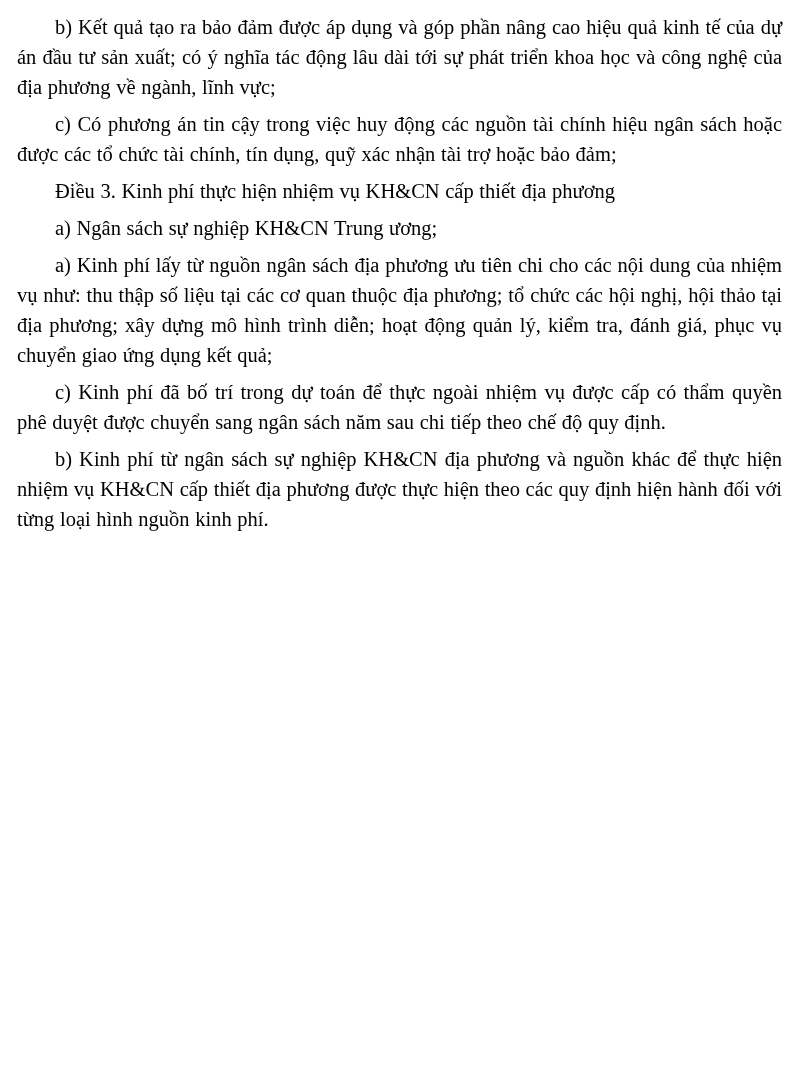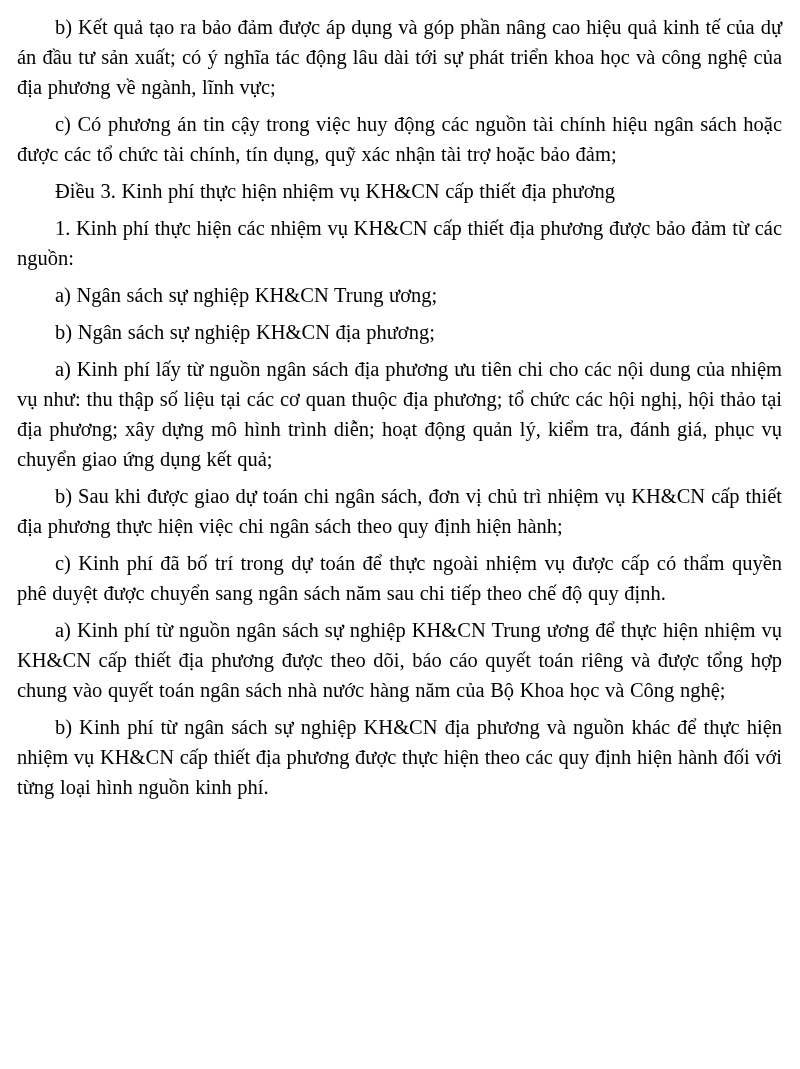--- a/index.html
+++ b/index.html
@@ -34,22 +34,18 @@
   }
 </style>
 </head>
 <body>
 
 <div class="page">
   <div id="doc-body">
       <p>b) Kết quả tạo ra bảo đảm được áp dụng và góp phần nâng cao hiệu quả kinh tế của dự án đầu tư sản xuất; có ý nghĩa tác động lâu dài tới sự phát triển khoa học và công nghệ của địa phương về ngành, lĩnh vực;</p>
       <p>c) Có phương án tin cậy trong việc huy động các nguồn tài chính hiệu ngân sách hoặc được các tổ chức tài chính, tín dụng, quỹ xác nhận tài trợ hoặc bảo đảm;</p>
       <p class="heading">Điều 3. Kinh phí thực hiện nhiệm vụ KH&amp;CN cấp thiết địa phương</p>
-      <p>1. Kinh phí thực hiện các nhiệm vụ KH&amp;CN cấp thiết địa phương được bảo đảm từ các nguồn:</p>
       <p>a) Ngân sách sự nghiệp KH&amp;CN Trung ương;</p>
-      <p>b) Ngân sách sự nghiệp KH&amp;CN địa phương;</p>
       <p>a) Kinh phí lấy từ nguồn ngân sách địa phương ưu tiên chi cho các nội dung của nhiệm vụ như: thu thập số liệu tại các cơ quan thuộc địa phương; tổ chức các hội nghị, hội thảo tại địa phương; xây dựng mô hình trình diễn; hoạt động quản lý, kiểm tra, đánh giá, phục vụ chuyển giao ứng dụng kết quả;</p>
-      <p>b) Sau khi được giao dự toán chi ngân sách, đơn vị chủ trì nhiệm vụ KH&amp;CN cấp thiết địa phương thực hiện việc chi ngân sách theo quy định hiện hành;</p>
       <p>c) Kinh phí đã bố trí trong dự toán để thực ngoài nhiệm vụ được cấp có thẩm quyền phê duyệt được chuyển sang ngân sách năm sau chi tiếp theo chế độ quy định.</p>
-      <p>a) Kinh phí từ nguồn ngân sách sự nghiệp KH&amp;CN Trung ương để thực hiện nhiệm vụ KH&amp;CN cấp thiết địa phương được theo dõi, báo cáo quyết toán riêng và được tổng hợp chung vào quyết toán ngân sách nhà nước hàng năm của Bộ Khoa học và Công nghệ;</p>
       <p>b) Kinh phí từ ngân sách sự nghiệp KH&amp;CN địa phương và nguồn khác để thực hiện nhiệm vụ KH&amp;CN cấp thiết địa phương được thực hiện theo các quy định hiện hành đối với từng loại hình nguồn kinh phí.</p>
     </div>
 </div>
 
 </body></html>

